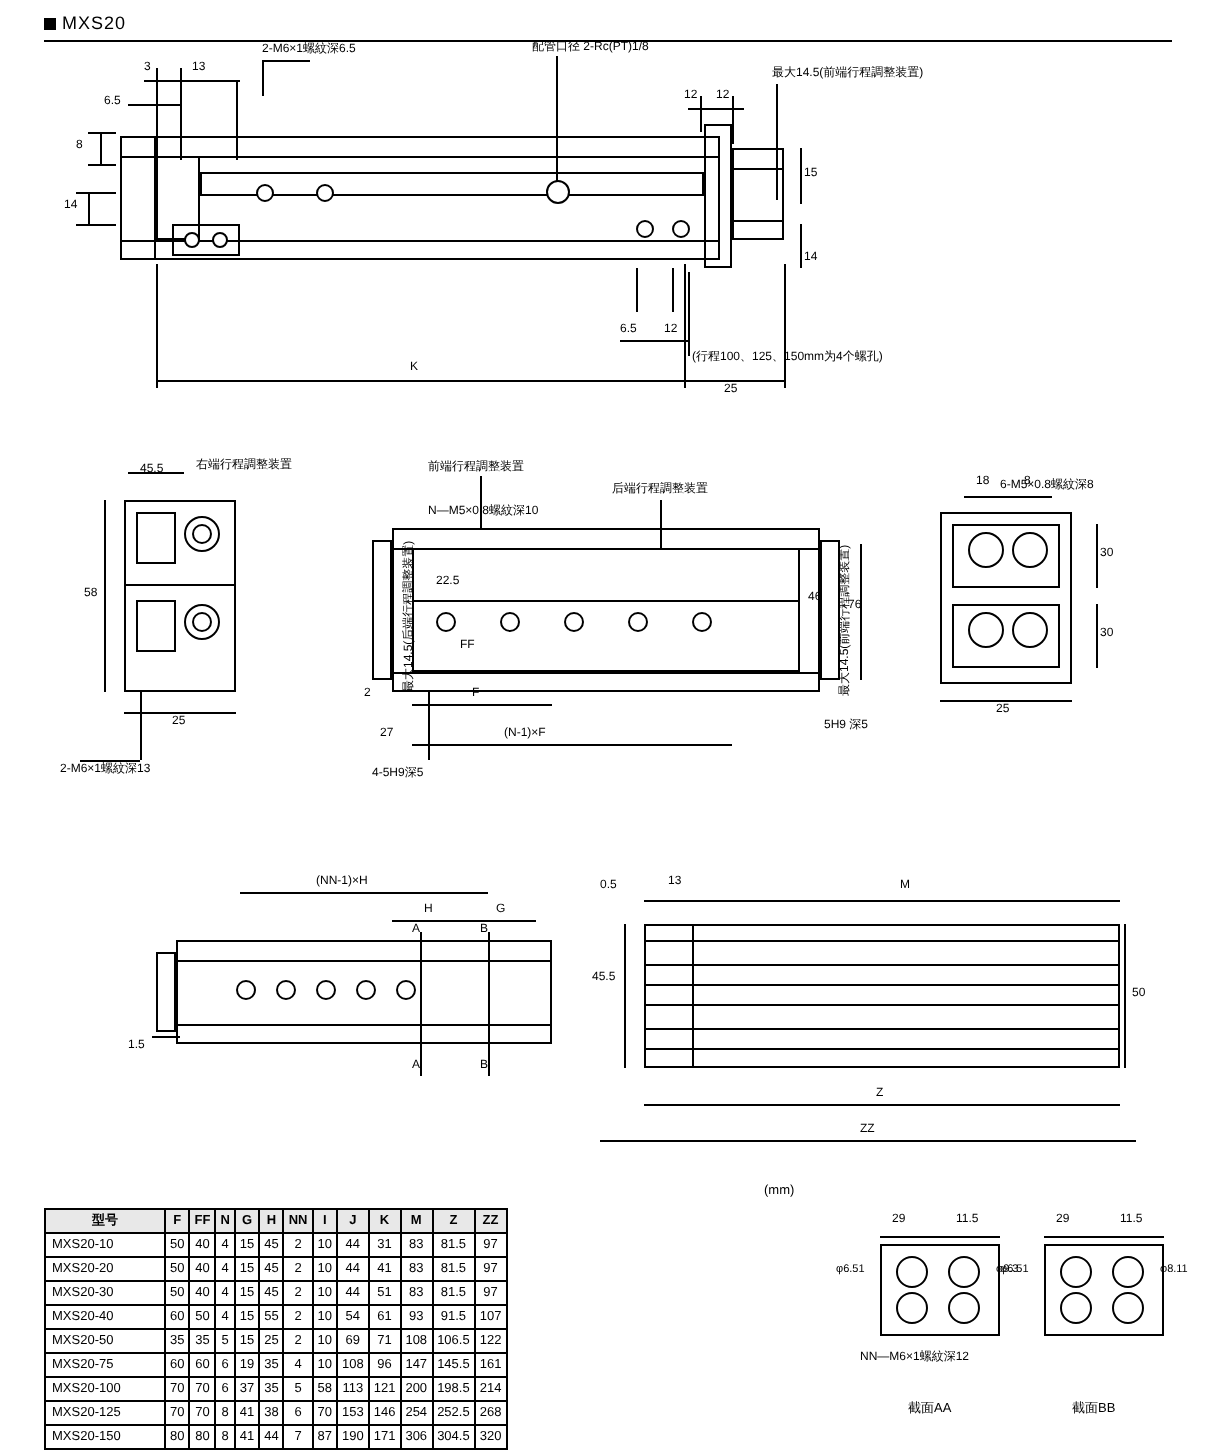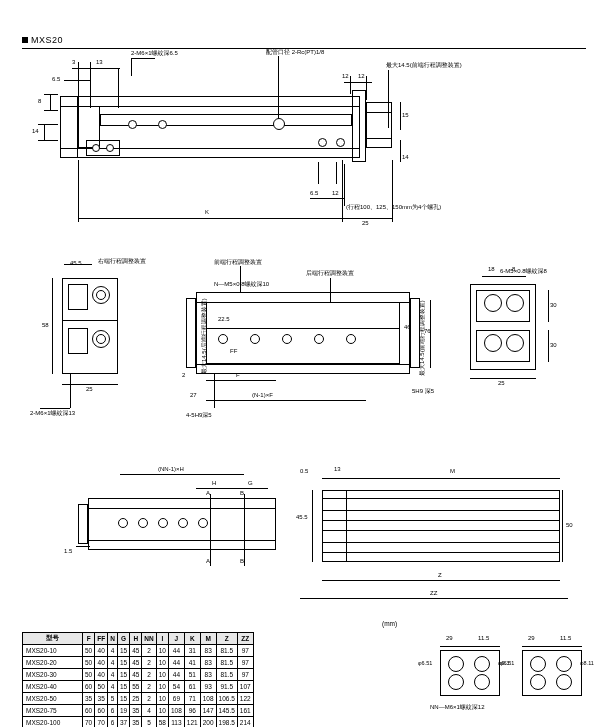--- a/index.html
+++ b/index.html
@@ -1,17 +1,17 @@
 <!DOCTYPE html>
 <html><head>
 <meta charset="utf-8">
 <style>
   html,body{margin:0;padding:0;background:#fff;}
   body{width:608px;height:727px;position:relative;font-family:"Liberation Sans",sans-serif;color:#000;overflow:hidden;}
-  .sheet{position:absolute;inset:0;margin-top:28px;}
+  .sheet{position:absolute;inset:0;}
   
   .title-bar{position:absolute;left:22px;top:6px;font-size:9px;letter-spacing:.5px;}
   .title-bar .sq{display:inline-block;width:6px;height:6px;background:#000;margin-right:3px;vertical-align:middle;}
   .title-bar span.t{vertical-align:middle;}
   
   .ln{position:absolute;background:#000;}
   .h{height:1px;}
   .v{width:1px;}
   .box{position:absolute;border:1px solid #000;box-sizing:border-box;}
   .lbl{position:absolute;font-size:6px;line-height:7px;white-space:nowrap;}

